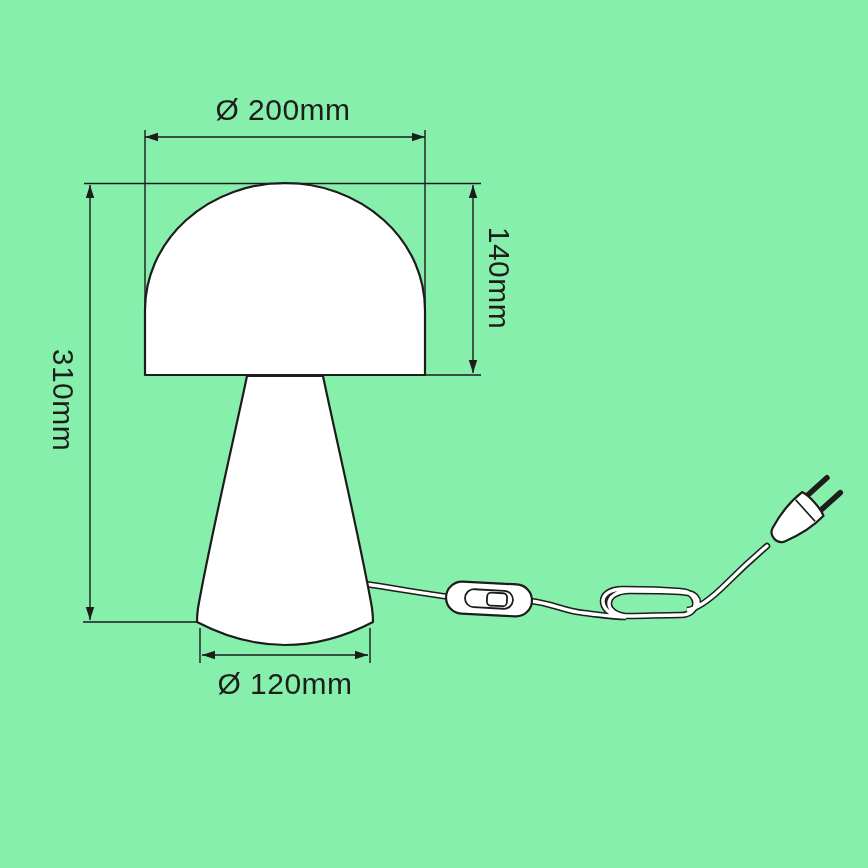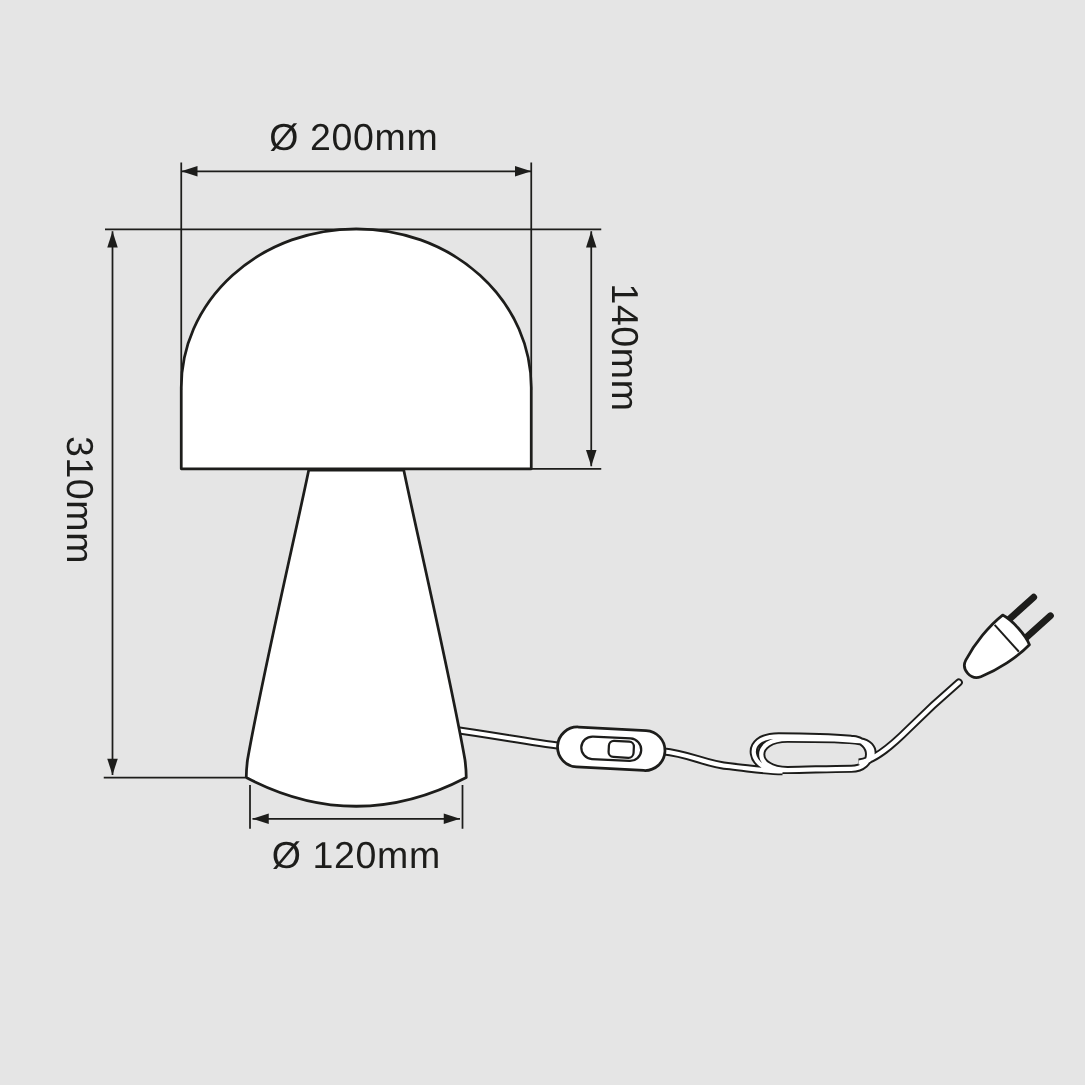--- a/index.html
+++ b/index.html
@@ -5,21 +5,21 @@
   html, body {
     margin: 0;
     padding: 0;
     background: #ffffff;
     font-family: "Liberation Sans", sans-serif;
   }
   .canvas {
     position: relative;
     width: 868px;
     height: 868px;
-    background: #e5e5e5;
+    background: #86efac;
     overflow: hidden;
   }
   svg { display: block; }
   .dim-label {
     font-family: "Liberation Sans", sans-serif;
     font-size: 30px;
     fill: #1d1d1b;
     letter-spacing: 0.5px;
   }
   .thin  { stroke: #1d1d1b; stroke-width: 1.4; fill: none; }

